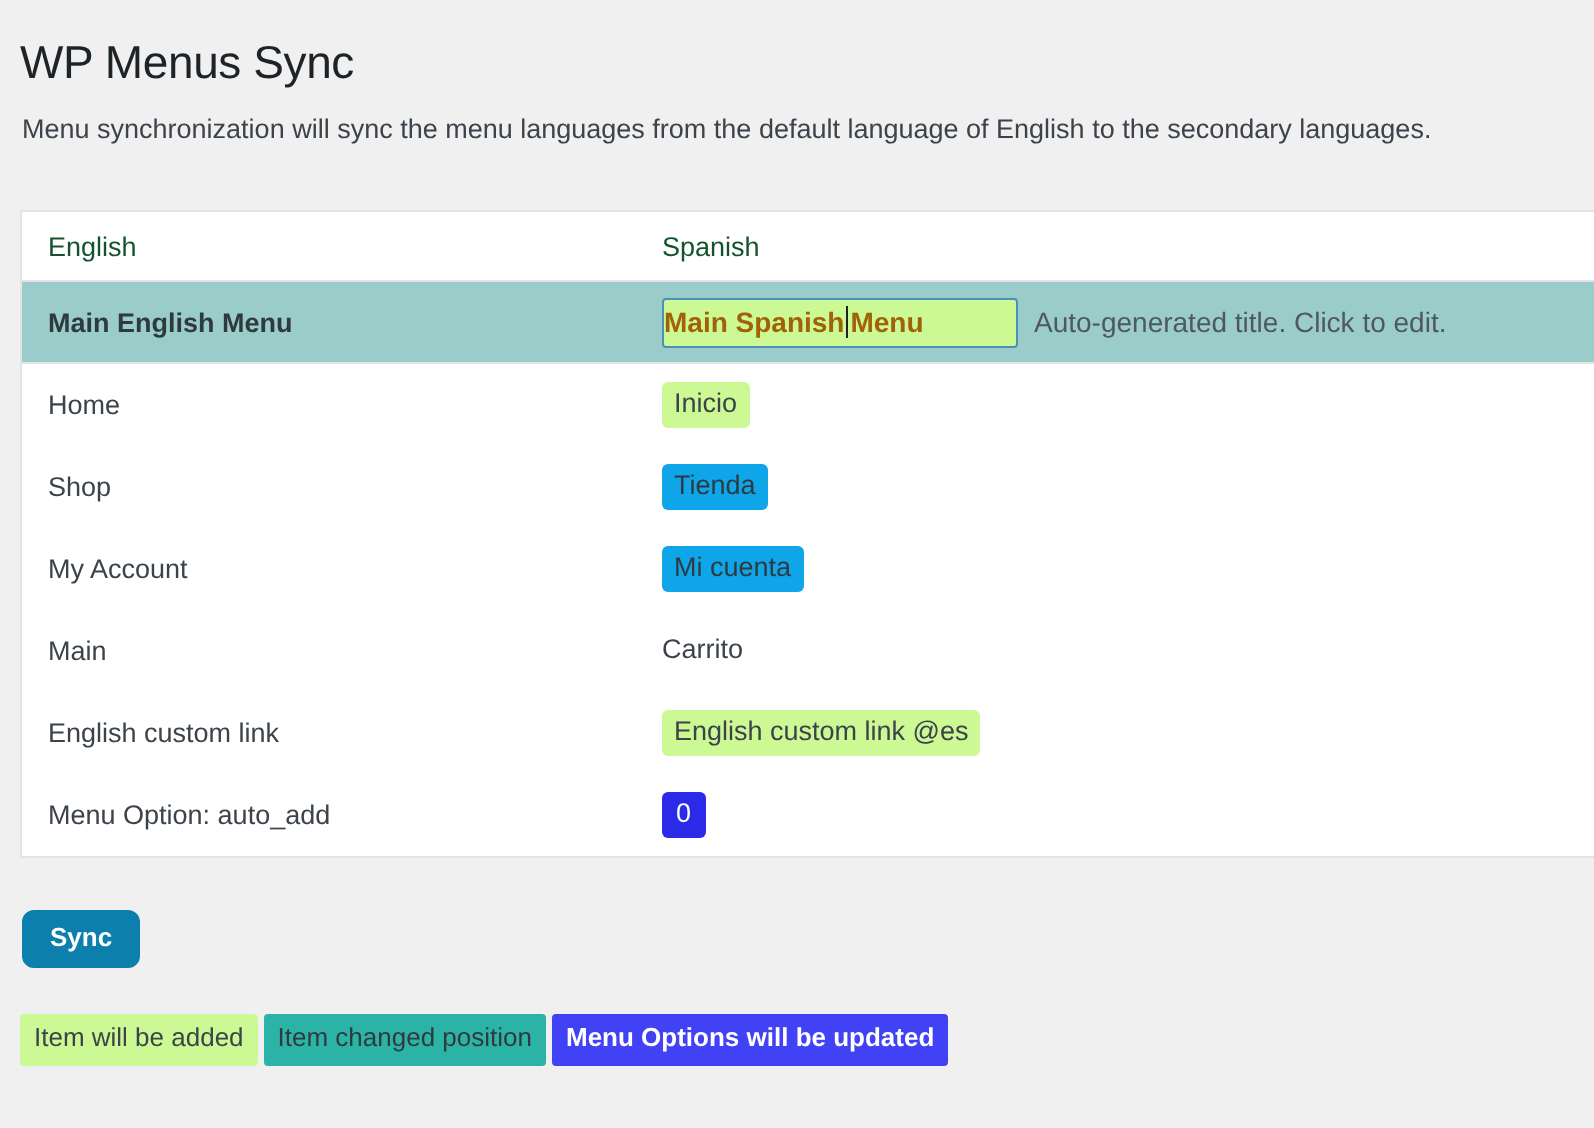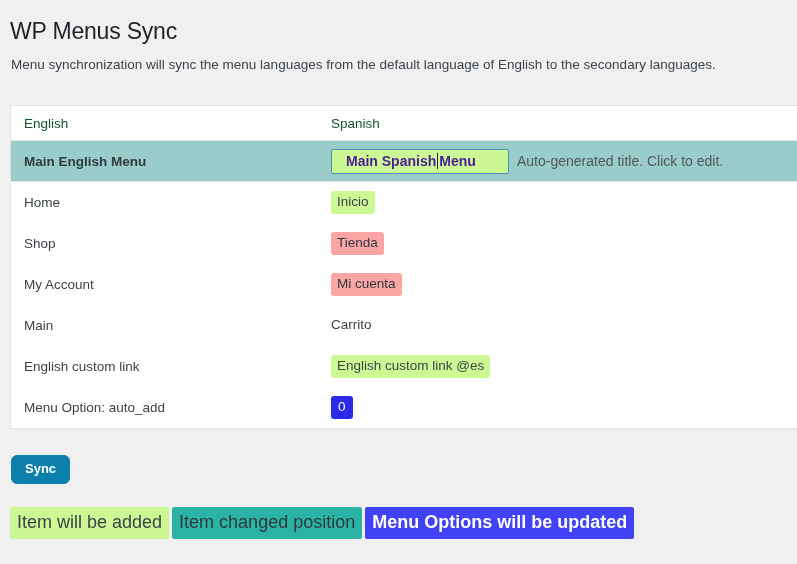--- a/index.html
+++ b/index.html
@@ -114,21 +114,21 @@
     border-radius: 3px;
     font-size: 13.5px;
     line-height: 1.15;
     white-space: nowrap;
   }
   .chip-added {
     background: #ccf994;
     color: #3c434a;
   }
   .chip-moved {
-    background: #fca5a5;
+    background: #0ea5e9;
     color: #2f3a40;
   }
   .chip-option {
     background: #2a2ae8;
     color: #ffffff;
     padding: 3px 7px 4px 7px;
   }
   .chip-none {
     background: transparent;
     color: #3c434a;
@@ -138,24 +138,24 @@
   
   .title-input {
     position: relative;
     display: inline-flex;
     align-items: center;
     background: #ccf994;
     border: 1px solid #4a90b8;
     border-radius: 2px;
     height: 25px;
     width: 178px;
-    padding: 0 14px;
+    padding: 0 0;
     font-size: 14px;
     font-weight: bold;
-    color: #4c1d95;
+    color: #a16207;
     font-family: "Liberation Sans", sans-serif;
     overflow: hidden;
   }
   .caret {
     display: inline-block;
     width: 1px;
     height: 16px;
     background: #1d2327;
     margin: 0 1px;
     vertical-align: middle;
@@ -187,21 +187,21 @@
   
   .legend {
     position: absolute;
     left: 10px;
     top: 507px;
     display: flex;
     align-items: stretch;
     gap: 3px;
   }
   .legend-item {
-    font-size: 18px;
+    font-size: 13px;
     padding: 5px 7px 6px 7px;
     border-radius: 2px;
     line-height: 1.15;
     white-space: nowrap;
   }
   .legend-added { background: #ccf994; color: #3c434a; }
   .legend-moved { background: #2bb4a6; color: #2f3a40; }
   .legend-option { background: #4141f5; color: #ffffff; font-weight: bold; }
 </style>
 </head>

